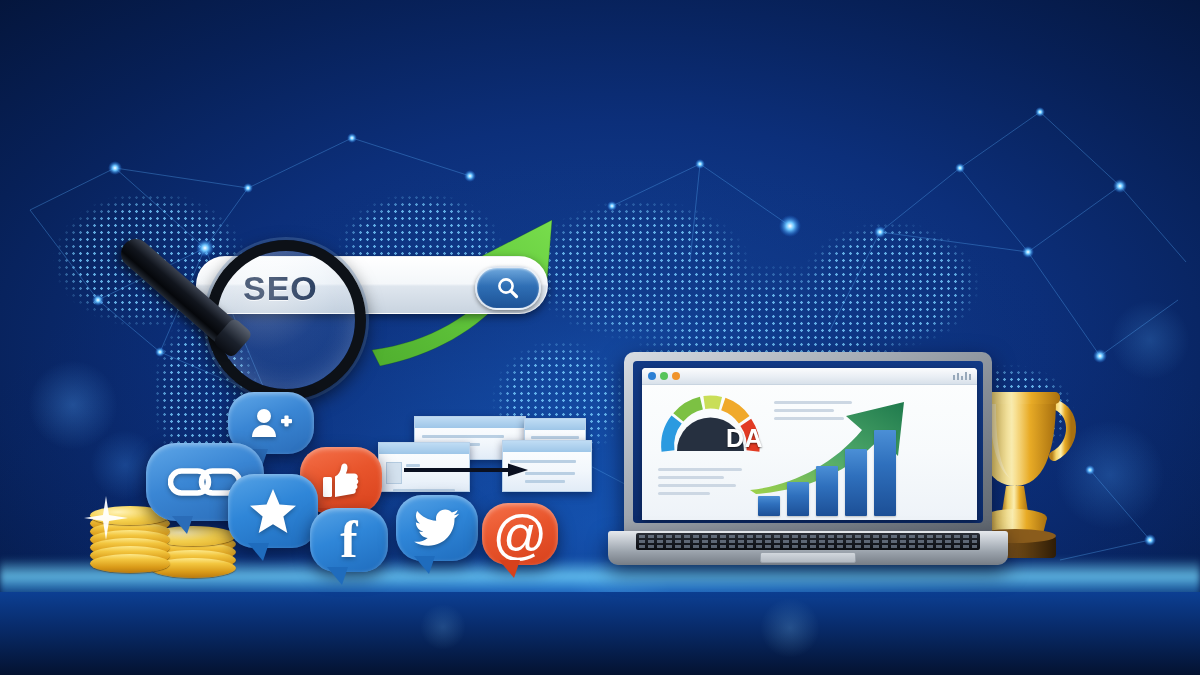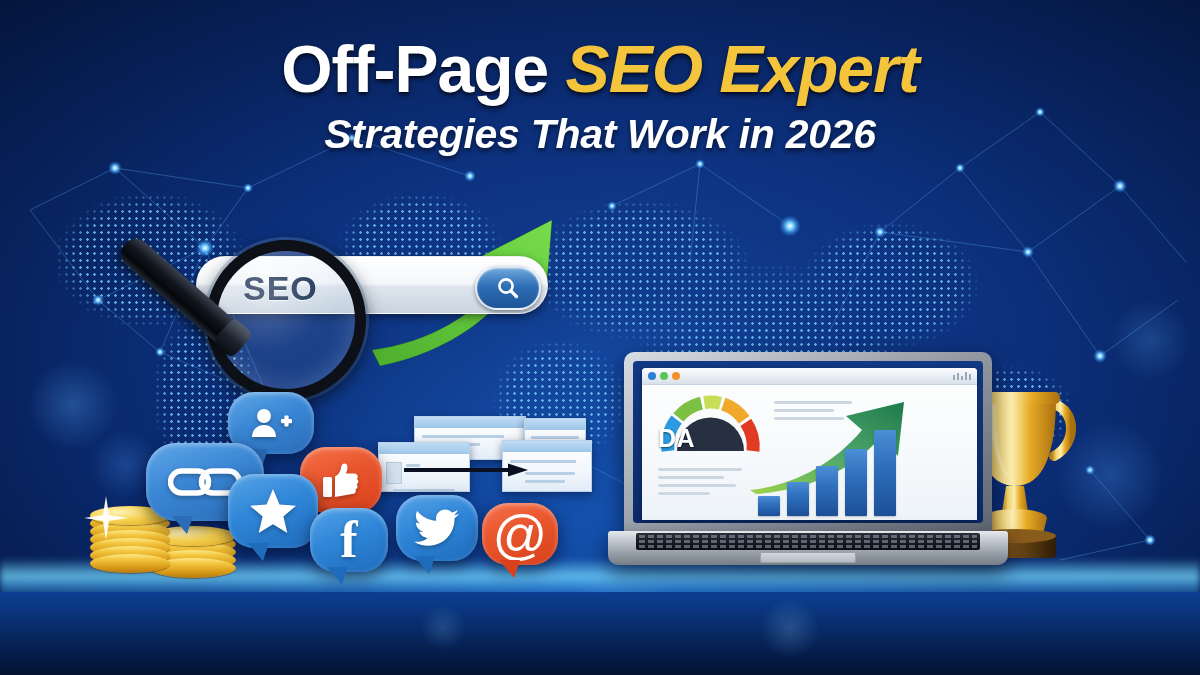--- a/index.html
+++ b/index.html
@@ -170,21 +170,21 @@
     position:absolute; left:0; top:0; right:0; height:17px;
     background:linear-gradient(180deg,#fbfcfd 0%,#e9eef4 55%,#d8e1ea 100%);
     border-bottom:1px solid #c8d4e0; display:flex; align-items:center; padding:0 6px; gap:4px;
   }
   .dot { width:8px; height:8px; border-radius:50%; }
   .tmarks { margin-left:auto; display:flex; gap:2px; align-items:flex-end; }
   .tmarks i { display:block; width:2px; background:#97a8ba; }
 
   .gauge { position:absolute; left:16px; top:26px; width:105px; height:60px; }
   .gaugelabel {
-    position:absolute; left:0; right:0; bottom:1px; text-align:left;
+    position:absolute; left:0; right:0; bottom:1px; text-align:right;
     font-size:25px; font-weight:700; color:#fff; letter-spacing:.5px;
     text-shadow:0 1px 2px rgba(0,0,0,.55);
   }
   .txtline { position:absolute; height:3px; border-radius:2px; background:#ccd7e3; }
   .bar { position:absolute; bottom:4px; border-radius:1px;
          background:linear-gradient(180deg,#4b8fd6 0%,#2f70bd 40%,#1c4f96 100%);
          box-shadow:0 1px 2px rgba(0,0,0,.22); }
 
   .base {
     position:absolute; left:0; top:179px; width:400px; height:34px;
@@ -258,27 +258,20 @@
       <circle cx="560" cy="450" r="5" fill="url(#nodeG)"></circle>
     </g>
   </svg>
 
   <div class="bokeh" style="left:28px;top:360px;width:90px;height:90px;background:radial-gradient(circle,rgba(90,170,255,.30),rgba(90,170,255,0) 70%);"></div>
   <div class="bokeh" style="left:90px;top:430px;width:70px;height:70px;background:radial-gradient(circle,rgba(70,150,245,.26),rgba(0,0,0,0) 70%);"></div>
   <div class="bokeh" style="left:1055px;top:420px;width:110px;height:110px;background:radial-gradient(circle,rgba(80,165,255,.26),rgba(0,0,0,0) 70%);"></div>
   <div class="bokeh" style="left:1110px;top:300px;width:80px;height:80px;background:radial-gradient(circle,rgba(90,175,255,.22),rgba(0,0,0,0) 70%);"></div>
   <div class="bokeh" style="left:560px;top:560px;width:120px;height:90px;background:radial-gradient(circle,rgba(120,200,255,.18),rgba(0,0,0,0) 70%);"></div>
 
-  <div class="title-wrap">
-    <div class="h1">
-      <span class="w">Off-Page</span>
-      <span class="g">SEO Expert</span>
-    </div>
-    <div class="h2">Strategies That Work in 2026</div>
-  </div>
 
   <svg class="greenarrow" viewBox="0 0 230 180">
     <defs>
       <linearGradient id="gA" x1="0" y1="1" x2="1" y2="0">
         <stop offset="0%" stop-color="#4fae2e"></stop>
           <stop offset="55%" stop-color="#63c93d"></stop>
           <stop offset="100%" stop-color="#78dd4c"></stop>
       </linearGradient>
     </defs>
     <path d="M2 160 C60 152 104 126 136 84 L112 66 L182 30 L176 104 L152 86 C118 134 70 164 10 176 Z" fill="url(#gA)" stroke="rgba(20,80,10,.25)" stroke-width="1"></path>

